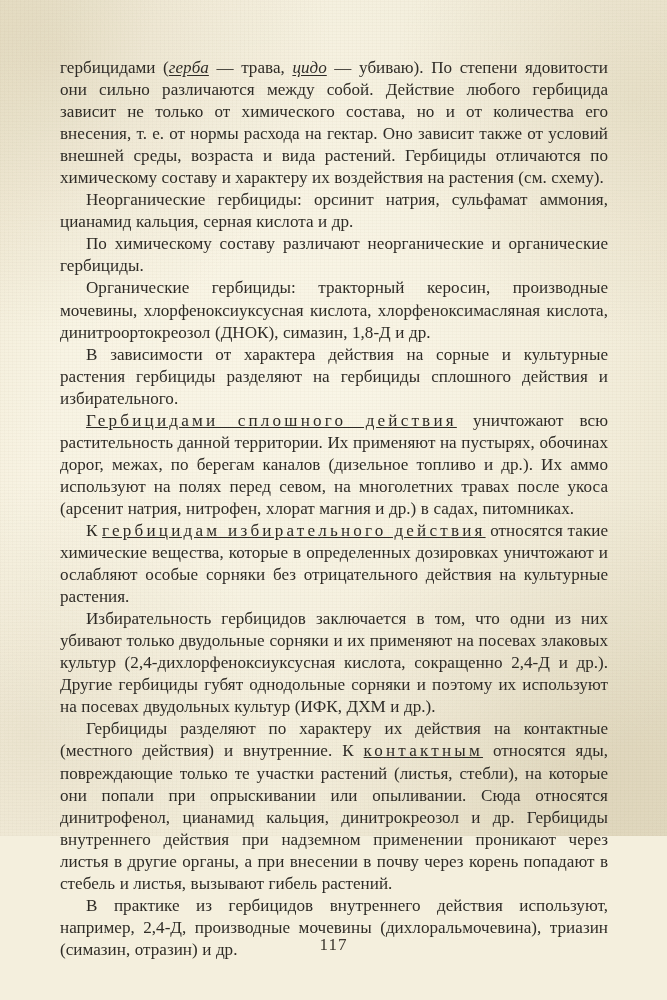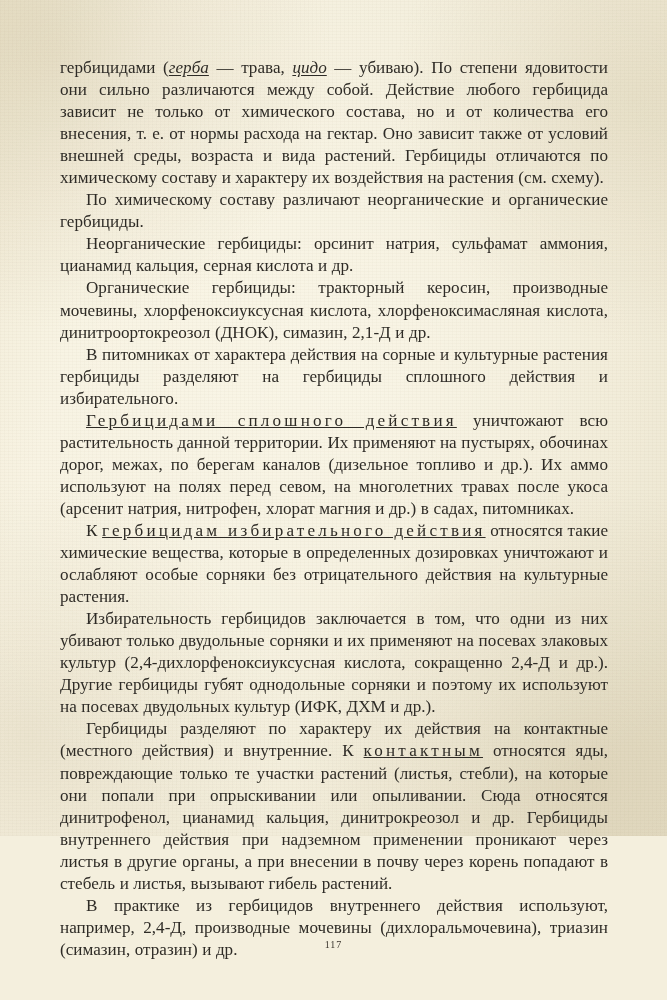--- a/index.html
+++ b/index.html
@@ -74,39 +74,39 @@
     text-decoration: underline;
     text-underline-offset: 2px;
   }
 
   #page-number {
     position: absolute;
     left: 0;
     top: 936px;
     width: 667px;
     text-align: center;
-    font-size: 10px;
+    font-size: 17px;
     line-height: 18px;
     color: #3a352d;
     font-family: "Liberation Serif", "DejaVu Serif", serif;
     letter-spacing: 1px;
     z-index: 2;
   }
 </style>
 </head>
 <body>
 
 <div id="page">
 
   <div id="text-block">
       <p class="para first"><span>гербицидами (</span><span class="etym">герба</span><span> — трава, </span><span class="etym">цидо</span><span> — убиваю). По степени ядо­витости они сильно различаются между собой. Действие любого гербицида зависит не только от химического состава, но и от количества его внесения, т. е. от нормы расхода на гектар. Оно зависит также от условий внешней среды, возраста и вида рас­тений. Гербициды отличаются по химическому составу и харак­теру их воздействия на растения (см. схему).</span></p>
+      <p class="para"><span>Неорганические гербициды: орсинит натрия, сульфамат аммо­ния, цианамид кальция, серная кислота и др.</span></p>
       <p class="para"><span>По химическому составу различают неорганические и орга­нические гербициды.</span></p>
-      <p class="para"><span>Неорганические гербициды: орсинит натрия, сульфамат аммо­ния, цианамид кальция, серная кислота и др.</span></p>
-      <p class="para"><span>Органические гербициды: тракторный керосин, производные мочевины, хлорфеноксиуксусная кислота, хлорфеноксимасляная кислота, динитроортокреозол (ДНОК), симазин, 2,1-Д и др.</span></p>
-      <p class="para"><span>В питомниках от характера действия на сорные и культур­ные растения гербициды разделяют на гербициды сплошного действия и избирательного.</span></p>
+      <p class="para"><span>Органические гербициды: тракторный керосин, производные мочевины, хлорфеноксиуксусная кислота, хлорфеноксимасляная кислота, динитроортокреозол (ДНОК), симазин, 1,8-Д и др.</span></p>
+      <p class="para"><span>В зависимости от характера действия на сорные и культур­ные растения гербициды разделяют на гербициды сплошного действия и избирательного.</span></p>
       <p class="para"><span class="sp">Гербицидами сплошного действия</span><span> уничтожают всю растительность данной территории. Их применяют на пус­тырях, обочинах дорог, межах, по берегам каналов (дизельное топливо и др.). Их аммо используют на полях перед севом, на многолетних травах после укоса (арсенит натрия, нитрофен, хлорат магния и др.) в садах, питомниках.</span></p>
       <p class="para"><span>К </span><span class="sp">гербицидам избирательного действия</span><span> отно­сятся такие химические вещества, которые в определенных до­зировках уничтожают и ослабляют особые сорняки без отрица­тельного действия на культурные растения.</span></p>
       <p class="para"><span>Избирательность гербицидов заключается в том, что одни из них убивают только двудольные сорняки и их применяют на посевах злаковых культур (2,4-дихлорфеноксиуксусная кислота, сокращенно 2,4-Д и др.). Другие гербициды губят однодольные сорняки и поэтому их используют на посевах двудольных куль­тур (ИФК, ДХМ и др.).</span></p>
       <p class="para"><span>Гербициды разделяют по характеру их действия на контакт­ные (местного действия) и внутренние. К </span><span class="sp">контактным</span><span> отно­сятся яды, повреждающие только те участки растений (листья, стебли), на которые они попали при опрыскивании или опыли­вании. Сюда относятся динитрофенол, цианамид кальция, динит­рокреозол и др. Гербициды внутреннего действия при надзем­ном применении проникают через листья в другие органы, а при внесении в почву через корень попадают в стебель и листья, вызывают гибель растений.</span></p>
       <p class="para"><span>В практике из гербицидов внутреннего действия использу­ют, например, 2,4-Д, производные мочевины (дихлоральмоче­вина), триазин (симазин, отразин) и др.</span></p>
     </div>
 
   <div id="page-number">117</div>
 
 </div>

